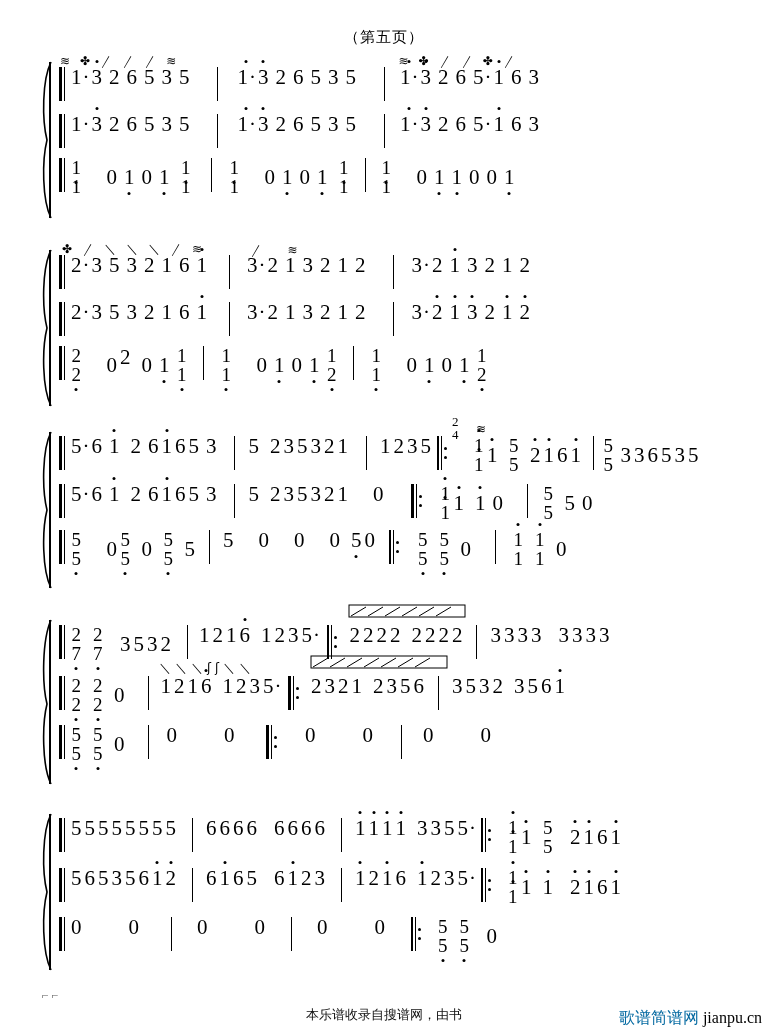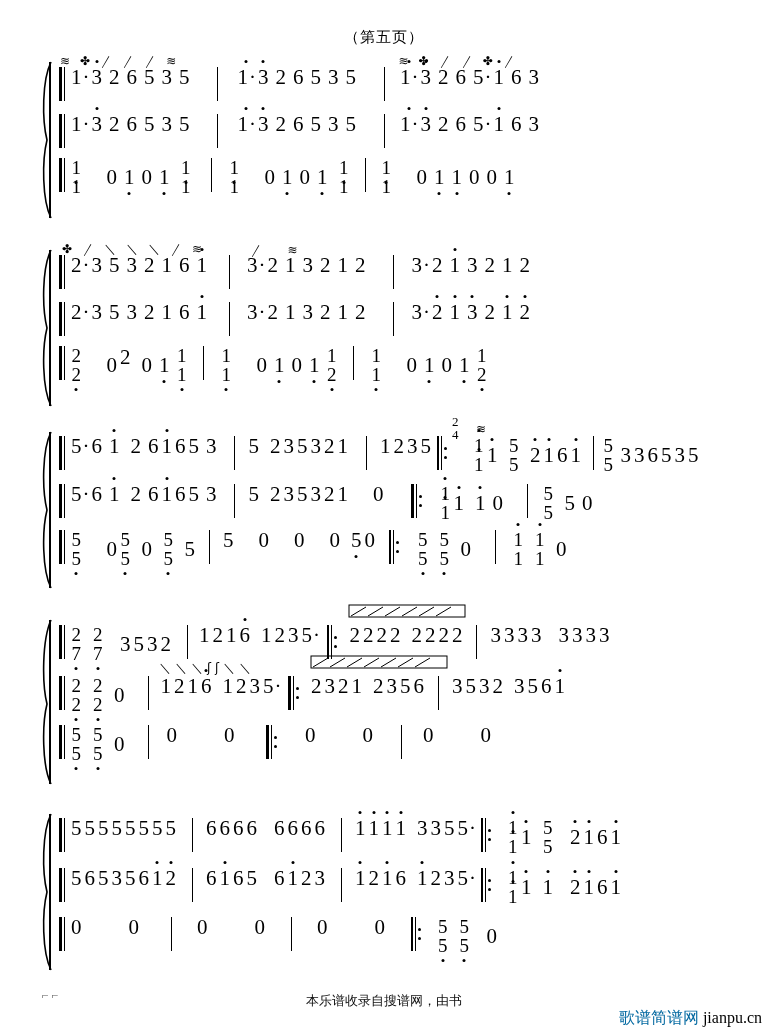--- a/index.html
+++ b/index.html
@@ -151,21 +151,21 @@
     align-items: center;
     font-size: 13px;
     line-height: 1.05;
     margin-right: 3px;
     font-family: "Liberation Serif", serif;
   }
   .timesig .num { border-bottom: 0; }
   
   .footer {
     position: absolute;
-    left: 0; bottom: 20px; width: 768px;
+    left: 0; bottom: 6px; width: 768px;
     text-align: center;
     font-size: 13px;
     font-family: "DejaVu Sans", sans-serif;
     color: #111;
   }
   .wm-box {
     position: absolute;
     right: 4px; bottom: 0px;
     background: #fff;
     padding: 1px 2px;

